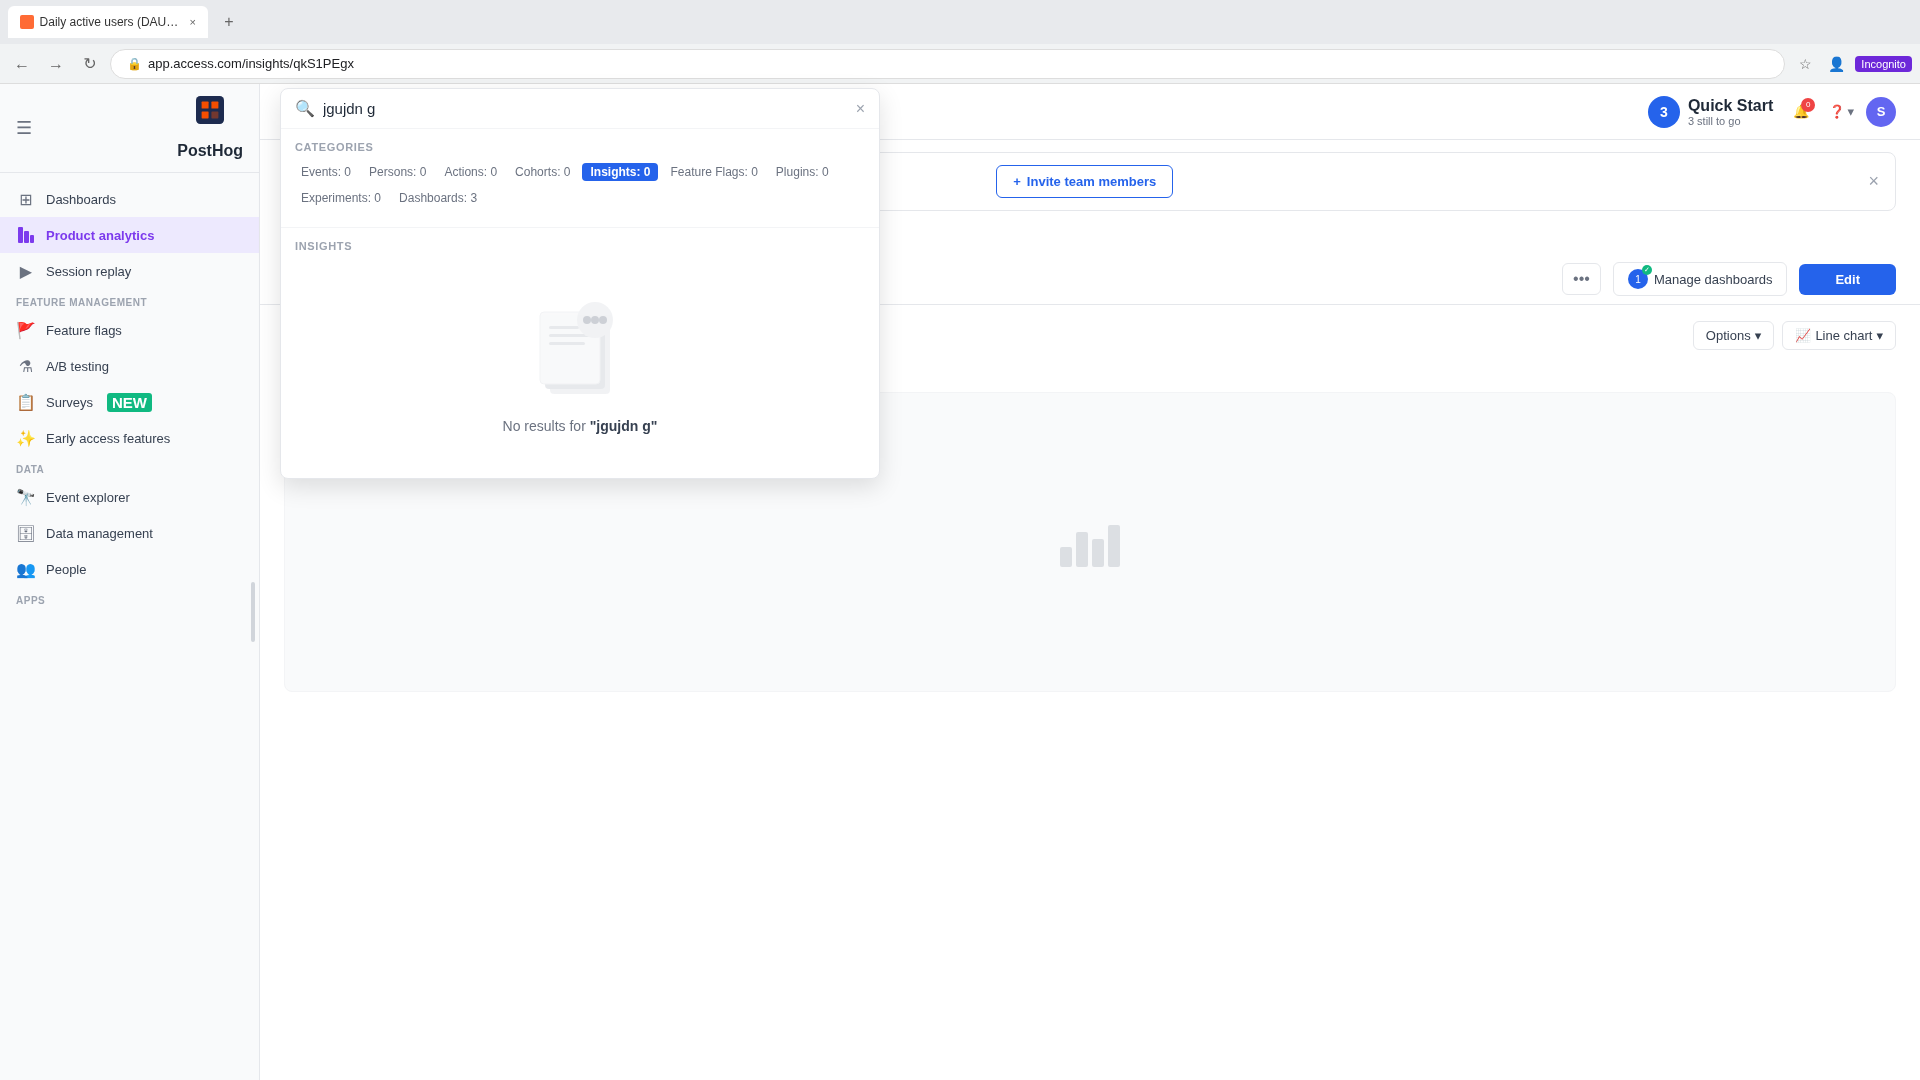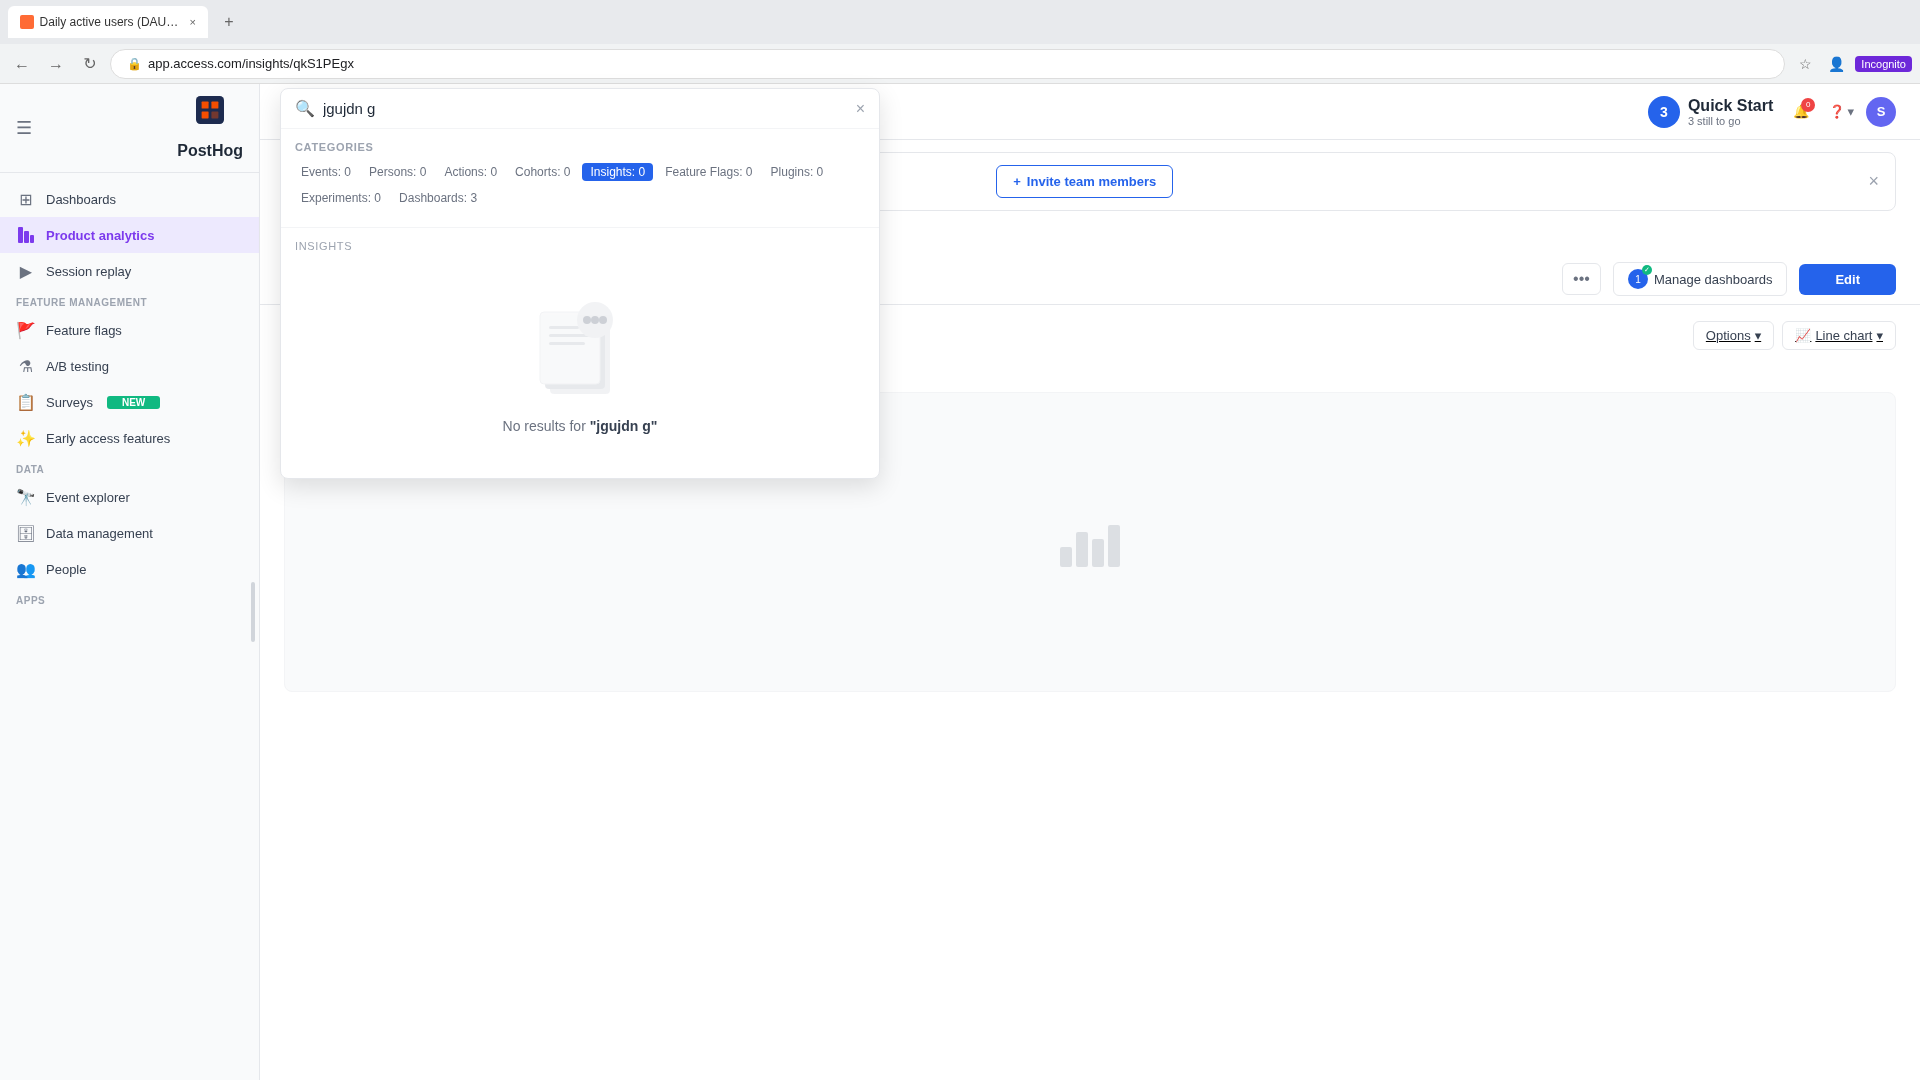--- a/index.html
+++ b/index.html
@@ -38,21 +38,21 @@
     .project-name { font-size: 13px; font-weight: 600; color: #1f2937; }
 
     .sidebar-nav { padding: 8px 0; flex: 1; }
     .nav-section-label { font-size: 10px; font-weight: 600; color: #9ca3af; text-transform: uppercase; letter-spacing: 0.05em; padding: 8px 16px 4px; }
     .nav-item { display: flex; align-items: center; gap: 10px; padding: 8px 16px; cursor: pointer; border-radius: 0; position: relative; }
     .nav-item.active { background: #ede9fe; }
     .nav-item-icon { width: 20px; height: 20px; display: flex; align-items: center; justify-content: center; color: #6b7280; font-size: 16px; flex-shrink: 0; }
     .nav-item.active .nav-item-icon { color: #7c3aed; }
     .nav-item-label { font-size: 13px; color: #374151; }
     .nav-item.active .nav-item-label { color: #7c3aed; font-weight: 600; }
-    .new-badge { background: #10b981; color: white; font-size: 10px; font-weight: 700; padding: 1px 15px; border-radius: 3px; margin-left: 4px; }
+    .new-badge { background: #10b981; color: white; font-size: 15px; font-weight: 700; padding: 1px 5px; border-radius: 3px; margin-left: 4px; }
     .sidebar-scroll-indicator { position: absolute; right: 4px; top: 50%; width: 4px; background: #d1d5db; border-radius: 2px; height: 60px; }
 
     
     .main { flex: 1; display: flex; flex-direction: column; overflow: hidden; background: white; }
 
     
     .main-header { background: white; border-bottom: 1px solid #e5e7eb; padding: 0 24px; height: 56px; display: flex; align-items: center; gap: 12px; position: relative; }
 
     .header-right { display: flex; align-items: center; gap: 12px; margin-left: auto; }
     .quick-start { display: flex; align-items: center; gap: 8px; cursor: pointer; }
@@ -79,21 +79,21 @@
     .toolbar { padding: 8px 24px; display: flex; align-items: center; gap: 12px; border-bottom: 1px solid #e5e7eb; }
     .toolbar-spacer { flex: 1; }
     .more-btn { background: none; border: 1px solid #e5e7eb; border-radius: 6px; padding: 6px 10px; cursor: pointer; color: #6b7280; font-size: 16px; }
     .manage-dashboards-btn { display: flex; align-items: center; gap: 6px; background: none; border: 1px solid #e5e7eb; border-radius: 6px; padding: 6px 14px; font-size: 13px; color: #374151; cursor: pointer; font-weight: 500; }
     .manage-dashboards-icon { width: 20px; height: 20px; background: #2563eb; border-radius: 50%; display: flex; align-items: center; justify-content: center; color: white; font-size: 10px; position: relative; }
     .manage-dashboards-badge { position: absolute; top: -4px; right: -4px; background: #10b981; color: white; border-radius: 50%; width: 10px; height: 10px; font-size: 7px; display: flex; align-items: center; justify-content: center; }
     .edit-btn { background: #2563eb; color: white; border: none; border-radius: 6px; padding: 8px 36px; font-size: 13px; font-weight: 600; cursor: pointer; }
 
     
     .chart-area { flex: 1; padding: 16px 24px; overflow: auto; position: relative; }
-    .chart-controls { display: flex; align-items: center; gap: 4px; margin-bottom: 12px; text-decoration: underline; }
+    .chart-controls { display: flex; align-items: center; gap: 4px; margin-bottom: 12px; }
     .date-picker { display: flex; align-items: center; gap: 6px; background: white; border: 1px solid #e5e7eb; border-radius: 6px; padding: 6px 12px; font-size: 13px; cursor: pointer; }
     .grouped-by { display: flex; align-items: center; gap: 6px; font-size: 13px; color: #6b7280; }
     .grouped-select { display: flex; align-items: center; gap: 4px; background: white; border: 1px solid #e5e7eb; border-radius: 6px; padding: 6px 10px; font-size: 13px; cursor: pointer; }
     .compare-checkbox { display: flex; align-items: center; gap: 6px; font-size: 13px; color: #374151; cursor: pointer; }
     .chart-right { margin-left: auto; display: flex; align-items: center; gap: 8px; }
     .options-btn { display: flex; align-items: center; gap: 4px; background: white; border: 1px solid #e5e7eb; border-radius: 6px; padding: 6px 12px; font-size: 13px; cursor: pointer; color: #374151; }
     .line-chart-btn { display: flex; align-items: center; gap: 4px; background: white; border: 1px solid #e5e7eb; border-radius: 6px; padding: 6px 12px; font-size: 13px; cursor: pointer; color: #374151; }
     .computed-text { font-size: 12px; color: #9ca3af; margin-bottom: 16px; }
     .refresh-link { color: #6b7280; cursor: pointer; }
     .chart-placeholder { background: #f9fafb; border: 1px solid #f3f4f6; border-radius: 8px; height: 300px; display: flex; align-items: center; justify-content: center; }
@@ -103,23 +103,23 @@
     .search-overlay { position: fixed; top: 84px; left: 260px; right: 0; z-index: 200; display: flex; justify-content: flex-start; padding: 0 24px; }
     .search-container { background: white; border: 1px solid #e5e7eb; border-radius: 8px; width: 600px; box-shadow: 0 8px 24px rgba(0,0,0,0.12); overflow: hidden; }
     .search-input-row { display: flex; align-items: center; gap: 8px; padding: 10px 14px; border-bottom: 1px solid #f3f4f6; }
     .search-icon-inner { color: #9ca3af; font-size: 16px; }
     .search-input { flex: 1; border: none; outline: none; font-size: 15px; color: #1f2937; background: none; }
     .search-clear { background: none; border: none; cursor: pointer; color: #9ca3af; font-size: 16px; display: flex; align-items: center; }
     .search-categories { padding: 12px 14px; }
     .categories-title { font-size: 11px; font-weight: 700; color: #9ca3af; text-transform: uppercase; letter-spacing: 0.06em; margin-bottom: 10px; }
     .categories-row { display: flex; flex-wrap: wrap; gap: 6px; margin-bottom: 8px; }
     .category-chip { font-size: 12px; color: #6b7280; cursor: pointer; padding: 2px 6px; }
-    .category-chip.active { background: #2563eb; color: white; border-radius: 4px; padding: 2px 8px; font-weight: 400; }
+    .category-chip.active { background: #2563eb; color: white; border-radius: 4px; padding: 2px 8px; font-weight: 700; }
     .insights-section { padding: 12px 14px; border-top: 1px solid #f3f4f6; }
-    .insights-title { font-size: 11px; font-weight: 400; color: #9ca3af; text-transform: uppercase; letter-spacing: 0.06em; margin-bottom: 16px; }
+    .insights-title { font-size: 11px; font-weight: 700; color: #9ca3af; text-transform: uppercase; letter-spacing: 0.06em; margin-bottom: 16px; }
     .no-results-container { display: flex; flex-direction: column; align-items: center; justify-content: center; padding: 24px 0 32px; }
     .no-results-illustration { margin-bottom: 12px; opacity: 0.5; }
     .no-results-text { font-size: 14px; color: #6b7280; }
     .no-results-text strong { color: #374151; }
   </style>
 </head>
 <body>
 
 <div class="browser-chrome">
   <div class="browser-tab">

